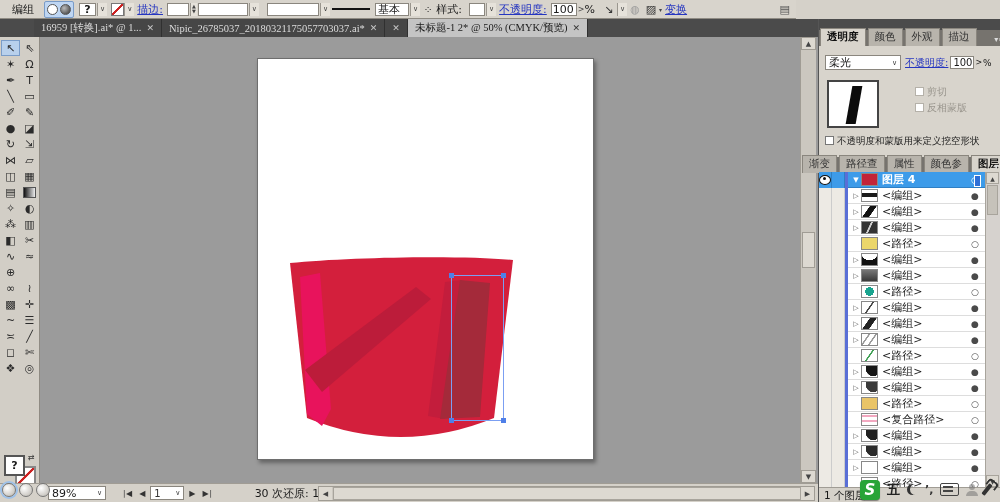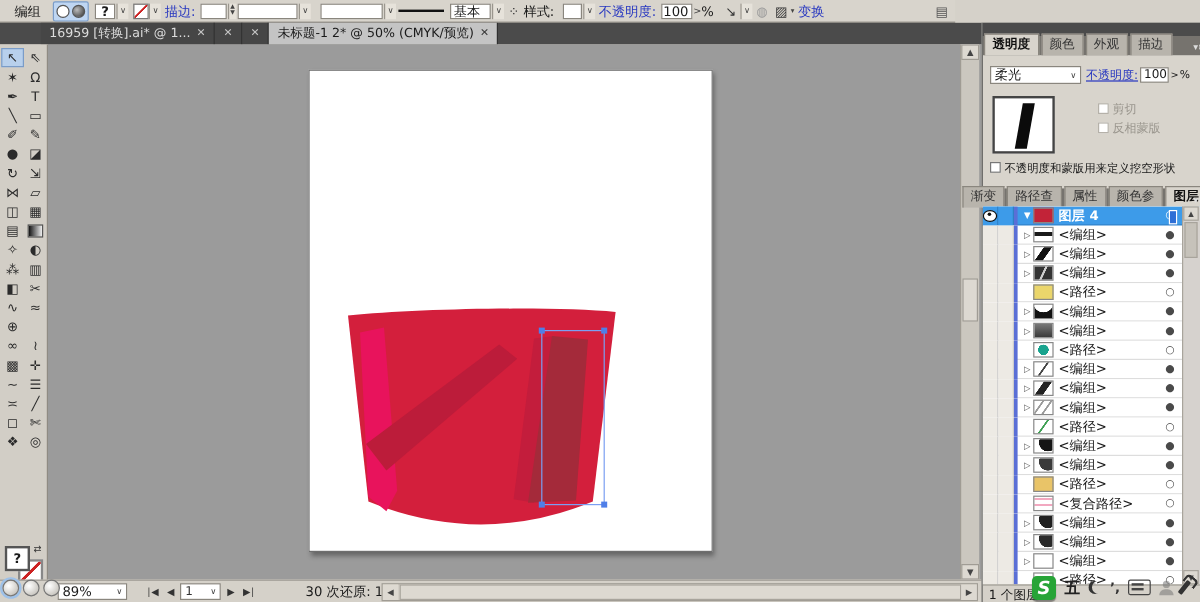--- a/index.html
+++ b/index.html
@@ -3,37 +3,37 @@
 <meta charset="utf-8">
 <style>
   html,body{margin:0;padding:0;background:#777;}
   .app{position:relative;width:1000px;height:502px;background:#D5D1C9;
        font-family:"DejaVu Sans","Liberation Sans",sans-serif;font-size:11px;color:#1a1a1a;
        overflow:hidden;user-select:none;}
   
   .control-bar{position:absolute;left:0;top:0;width:796px;height:19px;background:#D8D4CC;
        border-bottom:1px solid #8F8B83;display:flex;align-items:center;box-sizing:border-box;padding-left:12px;}
   .cb-label{margin-right:6px;white-space:nowrap;}
-  .cb-link{color:#2636C0;white-space:nowrap;margin:16px 3px;cursor:pointer;}
+  .cb-link{color:#2636C0;text-decoration:underline;white-space:nowrap;margin:16px 3px;cursor:pointer;}
   .cb-box{background:#fff;border:1px solid #8a867e;height:13px;display:inline-flex;align-items:center;
        box-sizing:border-box;padding:0 2px;margin:0 1px;}
   .chev{font-size:7px;color:#444;background:#E6E2DA;border-left:1px solid #9a968e;height:13px;
        display:inline-flex;align-items:center;padding:0 2px;box-sizing:border-box;}
   .mini-ico{display:inline-flex;align-items:center;justify-content:center;width:16px;height:15px;color:#333;}
   .pair-btns{display:inline-flex;align-items:center;background:#BFD6F2;border:1px solid #7A9CC8;border-radius:2px;
        height:15px;padding:0 2px;margin:0 4px;gap:2px;}
   .pair-a{width:11px;height:11px;border:1px solid #555;border-radius:50%;background:#fff;box-sizing:border-box;}
   .pair-b{width:11px;height:11px;border:1px solid #555;border-radius:50%;background:radial-gradient(circle at 35% 35%,#bbb,#333);box-sizing:border-box;}
   .swatch{width:13px;height:13px;background:#fff;border:1px solid #777;display:inline-flex;align-items:center;justify-content:center;box-sizing:border-box;}
   .none-diag{background:linear-gradient(135deg,#fff 44%,#CC2222 45%,#CC2222 55%,#fff 56%);}
   .spin{display:inline-flex;flex-direction:column;justify-content:center;font-size:5px;line-height:5px;color:#444;
        background:#E6E2DA;border-left:1px solid #9a968e;height:13px;padding:0 1px;}
   .brushline{display:inline-block;width:38px;border-top:2px solid #111;margin:0 4px 0 2px;}
   
-  .tab-strip{position:absolute;left:0;top:19px;width:1000px;height:18px;background:#4B4B4B;display:flex;align-items:stretch;}
+  .tab-strip{position:absolute;left:0;top:19px;width:1000px;height:18px;background:#4B4B4B;display:flex;align-items:stretch;font-family:Liberation Serif, serif;}
   .doc-tab{display:flex;align-items:center;gap:5px;padding:0 7px;color:#DDD;font-size:10.5px;
        border-right:1px solid #303030;background:#464646;white-space:nowrap;overflow:hidden;cursor:pointer;}
   .doc-tab.active{background:#C4C4C4;color:#1a1a1a;}
   .doc-close{font-size:9px;opacity:.85;cursor:pointer;}
   .tab-pad{margin-left:34px;display:flex;}
   .strip-btn{position:absolute;top:2px;color:#ddd;font-size:9px;border:1px solid #6a6a6a;background:#565656;
        padding:1px 4px;cursor:pointer;}
   
   .toolbar{position:absolute;left:0;top:37px;width:40px;height:465px;background:#D2CEC6;border-right:1px solid #8F8B83;box-sizing:border-box;}
   .tools-grid{display:grid;grid-template-columns:19px 19px;margin:3px 0 0 1px;}
@@ -185,20 +185,21 @@
     <span style="position:absolute;right:6px;top:3px;color:#555">▤</span>
   </div>
 
   <div class="tab-strip">
     <div class="tab-pad" id="doc-tabs">
         <div class="doc-tab">
           <span>16959 [转换].ai* @ 1...</span>
           <span class="doc-close">✕</span>
         </div>
         <div class="doc-tab">
+          <span>Nipic_26785037_20180321175057703037.ai*</span>
           <span class="doc-close">✕</span>
         </div>
         <div class="doc-tab">
           <span class="doc-close">✕</span>
         </div>
         <div class="doc-tab active">
           <span>未标题-1 2* @ 50% (CMYK/预览)</span>
           <span class="doc-close">✕</span>
         </div>
       </div>

